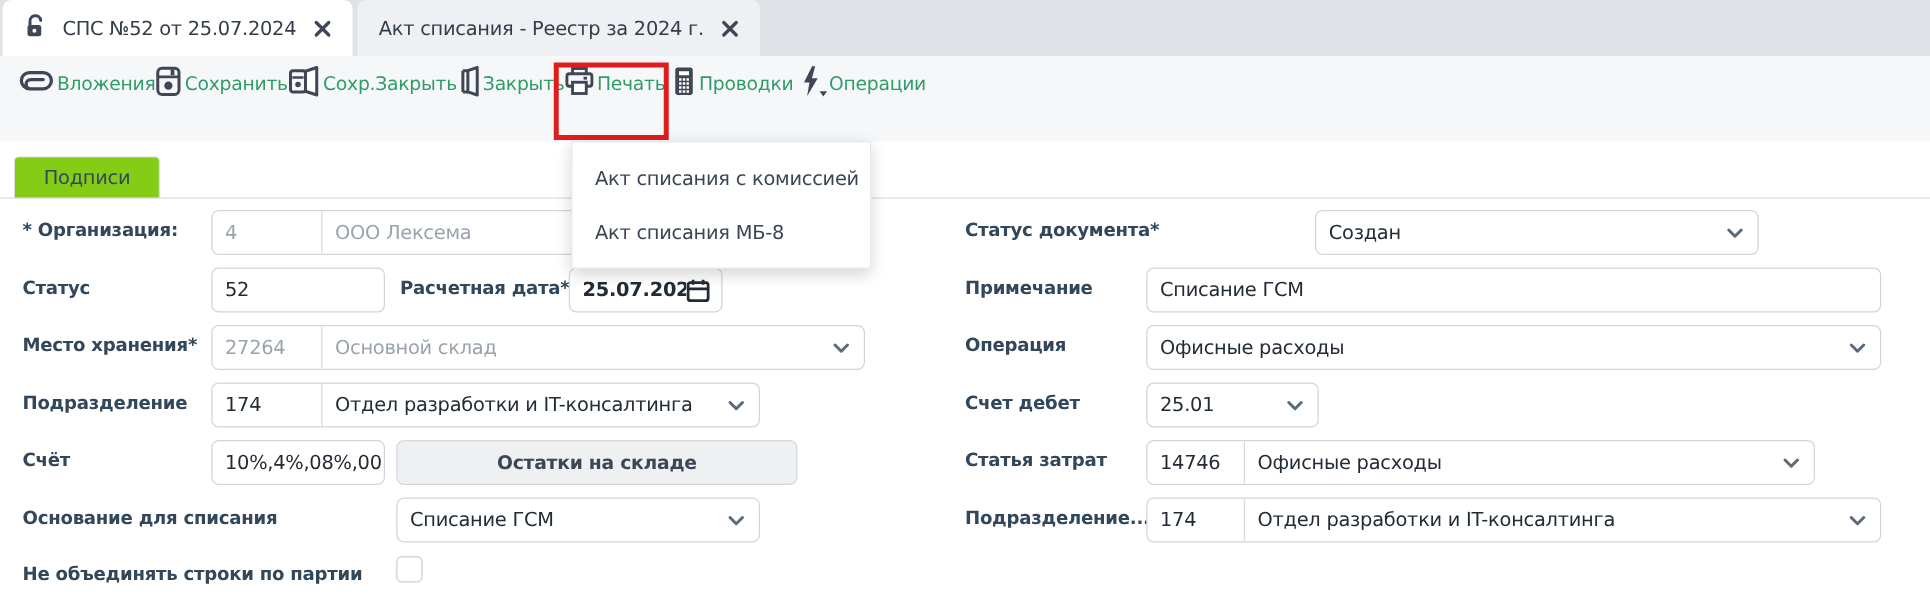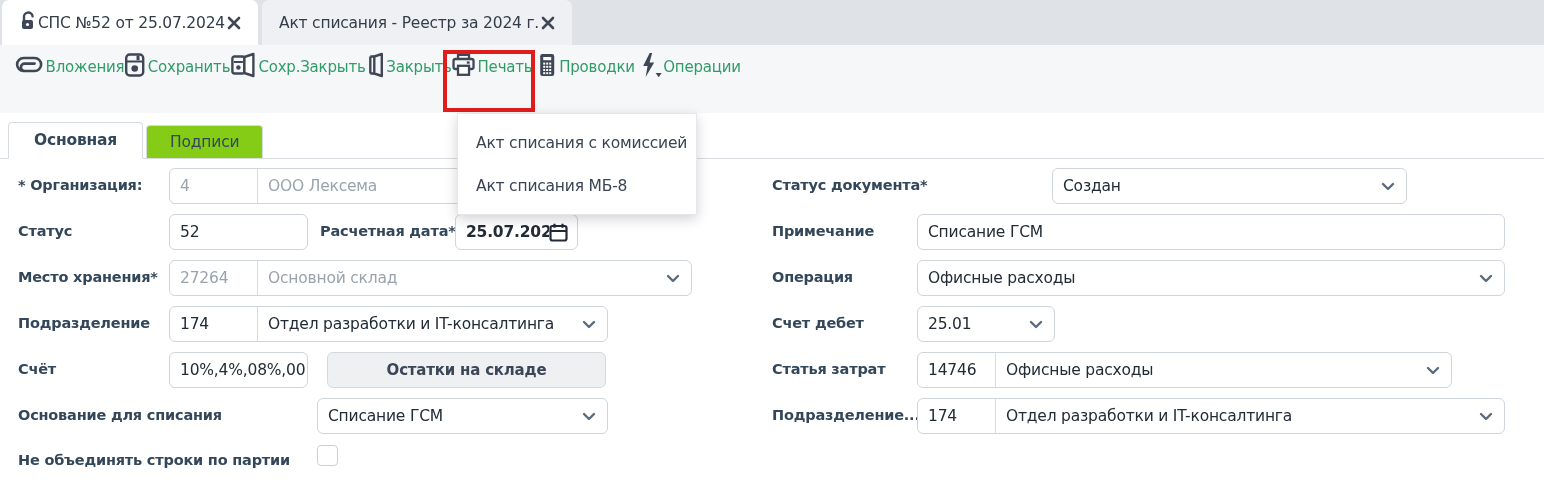--- a/index.html
+++ b/index.html
@@ -9,21 +9,21 @@
     font-family:"DejaVu Sans","Liberation Sans",sans-serif;
     letter-spacing:-0.2px; color:#222b36;
   }
 
   
   .tabbar {
     position:absolute; left:0; top:0; width:1544px; height:45px;
     background:#dfe2e7; display:flex; align-items:stretch; padding-left:2px;
   }
   .wtab {
-    display:flex; align-items:center; gap:2px; padding:0 17px;
+    display:flex; align-items:center; gap:14px; padding:0 17px;
     font-size:15.5px; color:#333c49; background:#eef0f3;
     border-radius:7px 7px 0 0; margin-right:4px; white-space:nowrap; cursor:default;
   }
   .wtab.active { background:#ffffff; }
   .wtab .xmark { display:flex; align-items:center; }
 
   
   .toolbar-strip { position:absolute; left:0; top:45px; width:1544px; height:68px; background:#f6f7f9; }
   .tbitem {
     position:absolute; top:52px; transform:translateX(-50%);
@@ -203,21 +203,20 @@
   </span>
   <span class="tblabel">Операции</span>
 </div>
 
 <div class="menu">
   <div class="menu-item">Акт списания с комиссией</div>
   <div class="menu-item">Акт списания МБ-8</div>
 </div>
 
 <div class="formtabs">
-  <div class="ftab active">Основная</div>
   <div class="ftab inactive">Подписи</div>
 </div>
 
 <div class="flabel" style="left:18px; top:177px">* Организация:</div>
 <div class="box gray" style="left:169px; top:168px; width:439px">
   <span class="code">4</span>
   <span class="name">ООО Лексема</span>
 </div>
 
 <div class="flabel" style="left:18px; top:223px">Статус</div>
@@ -255,21 +254,21 @@
     <svg width="14" height="9" viewBox="0 0 14 9">
         <path d="M2 2 L7 7 L12 2" fill="none" stroke="#5b6b7c" stroke-width="2.4" stroke-linecap="round" stroke-linejoin="round"></path>
       </svg>
   </span>
 </div>
 
 <div class="flabel" style="left:18px; top:361px">Счёт</div>
 <div class="box" style="left:169px; top:352px; width:139px">
   <span class="val">10%,4%,08%,00</span>
 </div>
-<div class="btn" style="left:327px; top:352px; width:279px">Остатки на складе</div>
+<div class="btn" style="left:317px; top:352px; width:321px">Остатки на складе</div>
 
 <div class="flabel" style="left:18px; top:407px">Основание для списания</div>
 <div class="box" style="left:317px; top:398px; width:291px">
   <span class="name">Списание ГСМ</span>
   <span class="chev">
     <svg width="14" height="9" viewBox="0 0 14 9">
         <path d="M2 2 L7 7 L12 2" fill="none" stroke="#5b6b7c" stroke-width="2.4" stroke-linecap="round" stroke-linejoin="round"></path>
       </svg>
   </span>
 </div>

